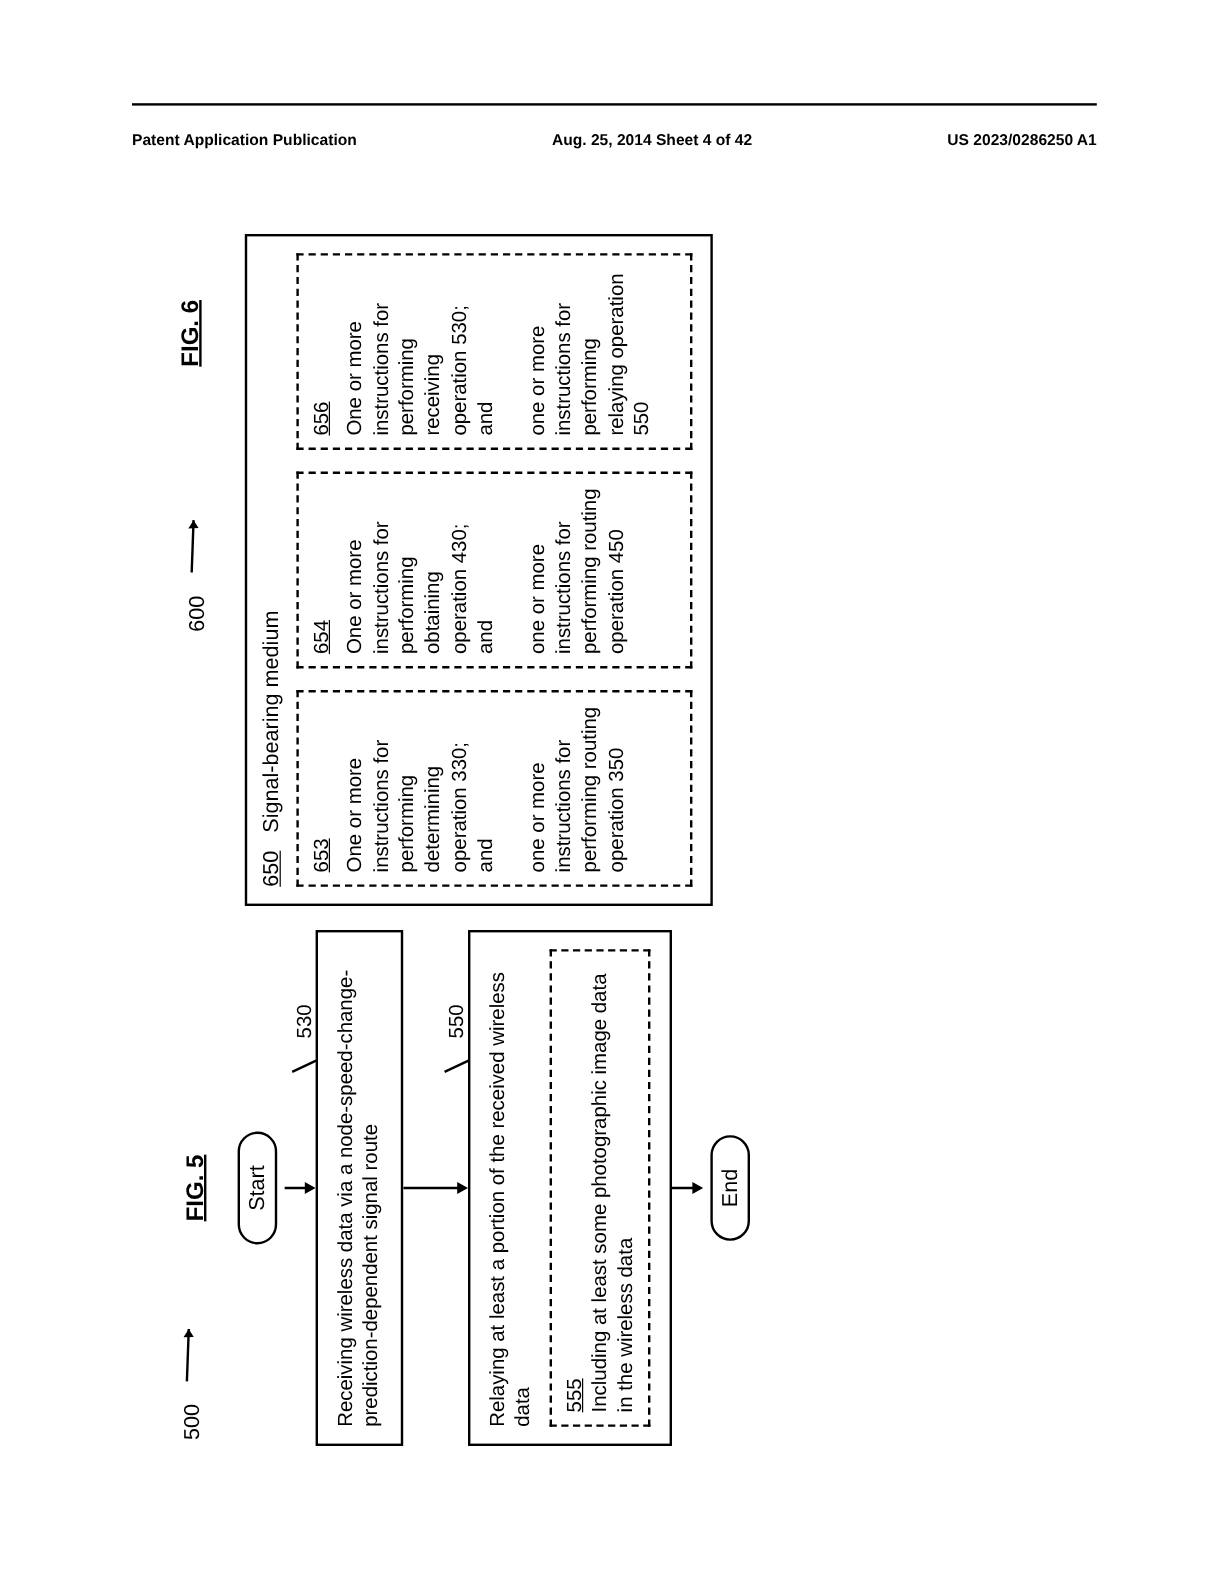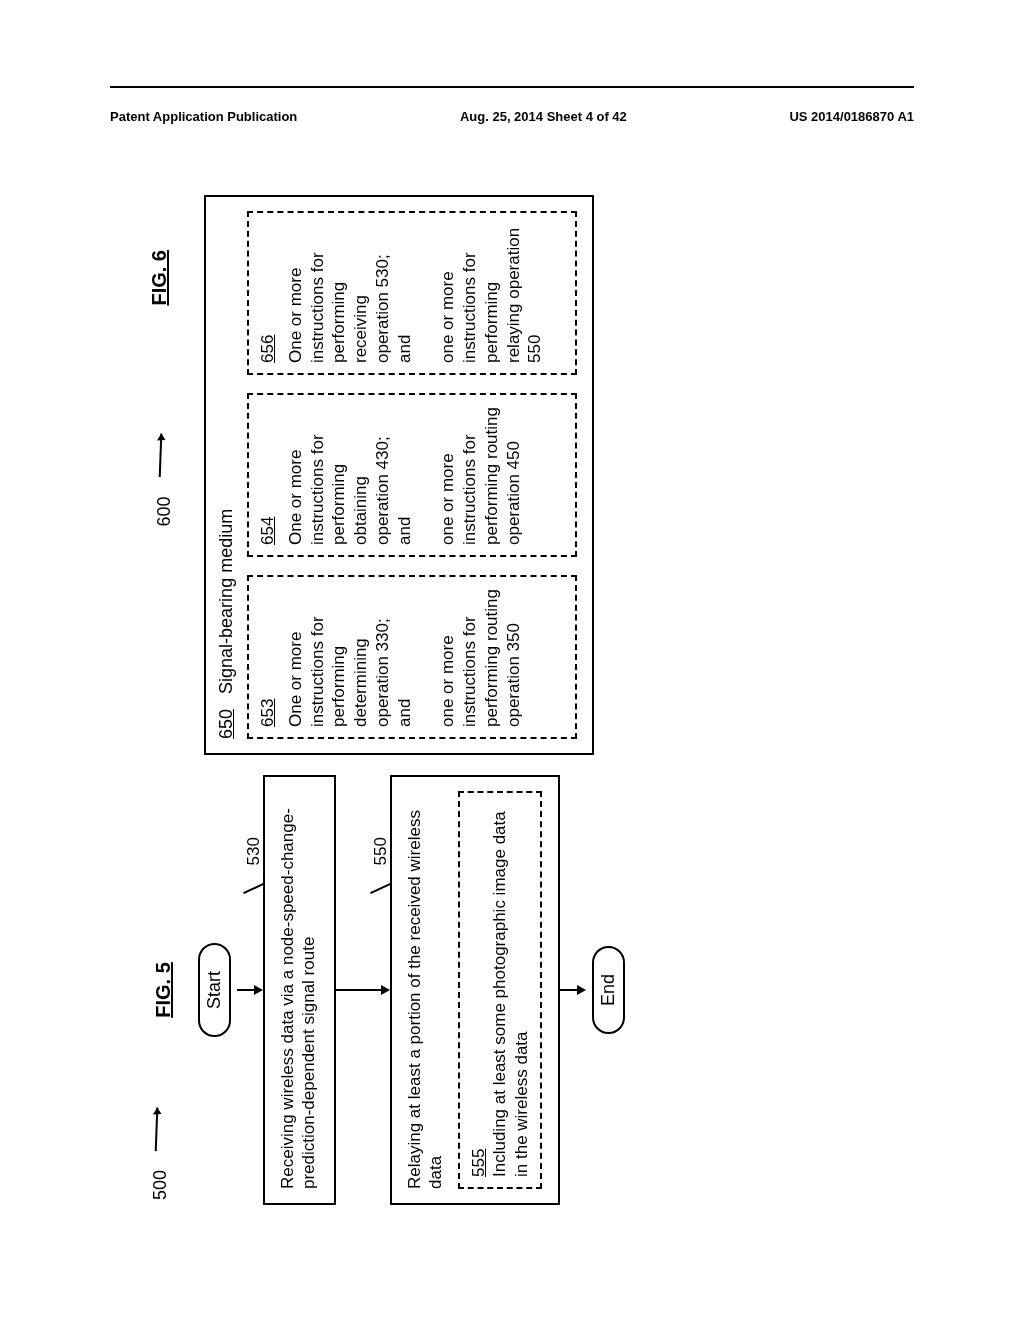--- a/index.html
+++ b/index.html
@@ -175,21 +175,21 @@
   .instr-col .u { text-decoration: underline; }
   .instr-block { margin-top: 6px; }
   .instr-block2 { margin-top: 22px; }
 </style>
 </head>
 <body>
 
 <div class="header">
   <span class="left">Patent Application Publication</span>
   <span class="center">Aug. 25, 2014  Sheet 4 of 42</span>
-  <span class="right">US 2014/0186870 A1</span>
+  <span class="right">US 2023/0286250 A1</span>
 </div>
 <div class="rule"></div>
 
 <div class="rotated-content">
 
   <div class="fig5-col">
     <div class="fig5-head">
       <span class="fig5-ref">
         <span>500</span>
         <span class="arrow-ne">

